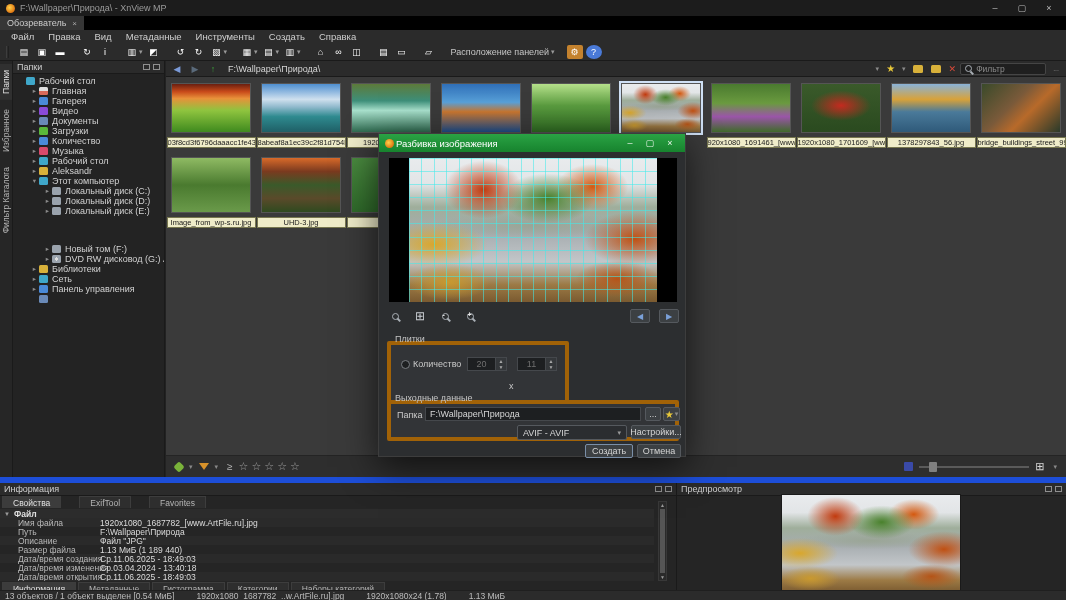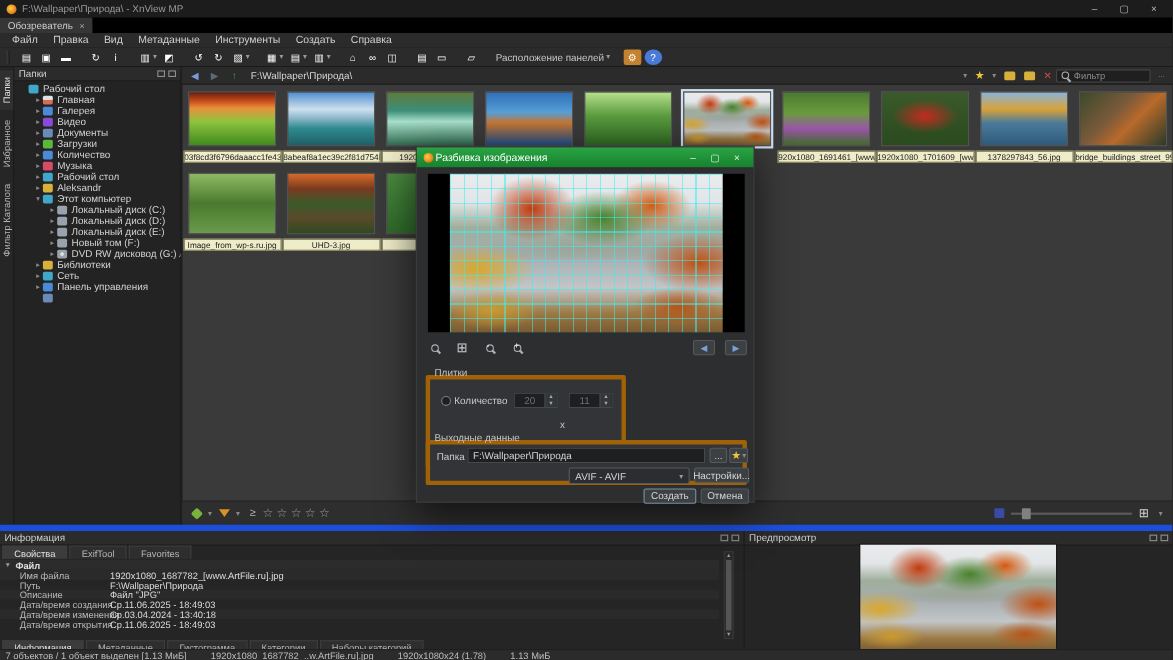--- a/index.html
+++ b/index.html
@@ -127,21 +127,21 @@
   #dfolderinput { height:14px; background:#1d1f21; border:1px solid #45484c; color:#d5d5d5; font-size:9px; display:flex; align-items:center; padding:0 4px; }
   .dbtn2 { height:14px; background:#3c4043; border:1px solid #55595e; border-radius:2px; color:#d5d5d5; font-size:9px; display:flex; align-items:center; justify-content:center; }
   .combo { height:15px; background:#2b2d30; border:1px solid #55595e; border-radius:2px; color:#d5d5d5; font-size:9px; display:flex; align-items:center; padding:0 5px; }
   .combo .cdd { margin-left:auto; color:#9a9a9a; font-size:7px; }
   .star { color:#e8c83a; font-size:10px; }
   #dcreate { border-color:#7a8fa8; }
 
   
   #bottom { left:0; top:477px; width:1066px; height:113px; background:#252525; border-top:6px solid #1d4ed8; }
   #infopanel { left:0; top:0; width:676px; height:113px; }
-  #infotabs { position:absolute; left:2px; top:13px; display:flex; gap:2px; }
+  #infotabs { position:absolute; left:2px; top:13px; display:flex; gap:18px; }
   .itab { height:12px; padding:0 10px; background:#2e2e2e; border:1px solid #3d3d3d; border-bottom:none; color:#b5b5b5; font-size:8.5px; display:flex; align-items:center; }
   .itab.active { background:#3c3c3c; color:#e0e0e0; }
   #infotable { position:absolute; left:0; top:26px; width:654px; height:72px; overflow:hidden; }
   .grow { height:9px; display:flex; align-items:center; font-size:8.5px; color:#e0e0e0; font-weight:bold; background:#2c2c2c; }
   .grow .ga { width:14px; text-align:center; font-size:6px; color:#9a9a9a; font-weight:normal; }
   .irow { height:9px; display:flex; align-items:center; font-size:8.5px; }
   .irow:nth-child(odd) { background:#2a2a2a; }
   .irow .nm { width:100px; padding-left:18px; color:#b9b9b9; white-space:nowrap; }
   .irow .vl { color:#dcdcdc; white-space:nowrap; }
   #infoscroll { position:absolute; left:658px; top:18px; width:9px; height:80px; background:#2a2a2a; border:1px solid #383838; display:flex; flex-direction:column; justify-content:space-between; align-items:center; }
@@ -350,21 +350,21 @@
         <div class="trow" style="padding-left: 30px;">
         <span class="texp">▸</span>
         <span class="tico c-gray"></span>
         <span>Локальный диск (D:)</span>
       </div>
         <div class="trow" style="padding-left: 30px;">
         <span class="texp">▸</span>
         <span class="tico c-gray"></span>
         <span>Локальный диск (E:)</span>
       </div>
-        <div class="trow" style="padding-left: 30px;">
+        <div class="trow" style="padding-left: 30px; margin-top: 28px;">
         <span class="texp">▸</span>
         <span class="tico c-gray"></span>
         <span>Новый том (F:)</span>
       </div>
         <div class="trow" style="padding-left: 30px;">
         <span class="texp">▸</span>
         <span class="tico c-disc"></span>
         <span>DVD RW дисковод (G:) Audio CD</span>
       </div>
         <div class="trow" style="padding-left: 17px;">
@@ -610,20 +610,24 @@
         </div>
           <div class="irow">
           <span class="nm">Путь</span>
           <span class="vl">F:\Wallpaper\Природа</span>
         </div>
           <div class="irow">
           <span class="nm">Описание</span>
           <span class="vl">Файл "JPG"</span>
         </div>
           <div class="irow">
+          <span class="nm">Размер файла</span>
+          <span class="vl">1.13 МиБ (1 189 440)</span>
+        </div>
+          <div class="irow">
           <span class="nm">Дата/время создания</span>
           <span class="vl">Ср.11.06.2025 - 18:49:03</span>
         </div>
           <div class="irow">
           <span class="nm">Дата/время изменения</span>
           <span class="vl">Ср.03.04.2024 - 13:40:18</span>
         </div>
           <div class="irow">
           <span class="nm">Дата/время открытия</span>
           <span class="vl">Ср.11.06.2025 - 18:49:03</span>
@@ -650,17 +654,17 @@
       <span>Предпросмотр</span>
       <span class="sp"></span>
       <span class="wbox"></span>
       <span class="wbox"></span>
     </div>
     <div id="pvimg" class="a-autumnpond"></div>
   </div>
 </div>
 
 <div id="statusbar" class="abs">
-  <span>7 объектов / 1 объект выделен [1.13 МиБ]</span>
+  <span>13 объектов / 1 объект выделен [0.54 МиБ]</span>
   <span>1920x1080_1687782_..w.ArtFile.ru].jpg</span>
   <span>1920x1080x24 (1.78)</span>
   <span>1.13 МиБ</span>
 </div>
 
 </body></html>

